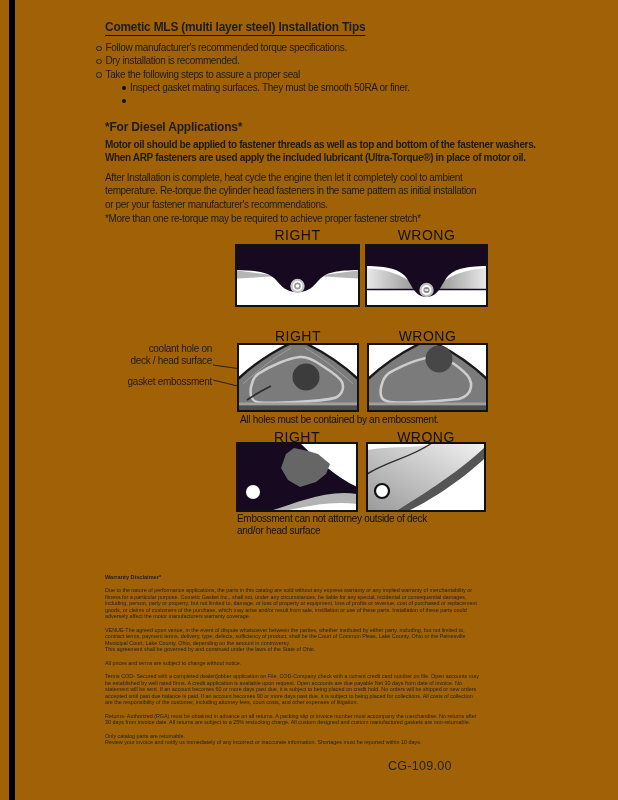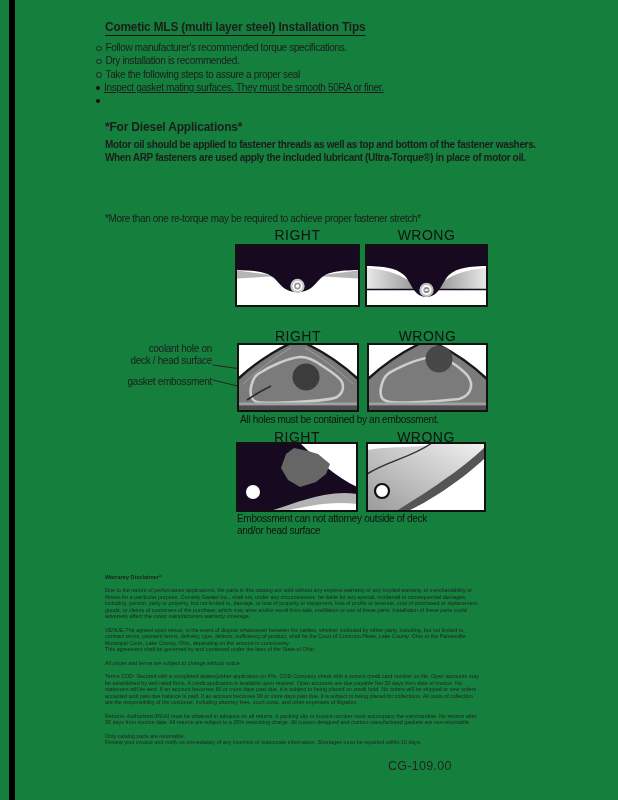--- a/index.html
+++ b/index.html
@@ -1,27 +1,27 @@
 <!DOCTYPE html>
 <html><head>
 <meta charset="utf-8">
 <style>
   html,body{margin:0;padding:0;background:#fff;}
-  .page{position:relative;width:618px;height:800px;background:#15803d;
+  .page{position:relative;width:618px;height:800px;background:#a16207;
         font-family:"Liberation Sans",sans-serif;color:#1c1c1c;overflow:hidden;}
   .abs{position:absolute;}
   .leftbar{left:9px;top:0;width:6px;height:800px;background:#000;}
   .title{left:105px;top:20px;font-weight:bold;font-size:12.5px;letter-spacing:-0.2px;
          border-bottom:1.8px solid #111;padding-bottom:1px;display:inline-block;
          transform:scaleX(.95);transform-origin:left top;white-space:nowrap;}
   .tips{left:96px;top:41px;width:470px;}
   .tip-row{display:flex;align-items:flex-start;font-size:10px;letter-spacing:-0.35px;line-height:13.4px;}
   .o-marker{width:3.5px;height:3.5px;border:1px solid #222;border-radius:50%;margin:4.5px 4px 0 0;flex:none;}
   .b-marker{width:4px;height:4px;background:#111;border-radius:50%;margin:4.5px 4px 0 0;flex:none;}
-  .sub{text-decoration:underline;}
+  .sub{margin-left:26px;}
   .h2{left:105px;top:120px;font-weight:bold;font-size:12px;letter-spacing:-0.2px;}
   .body-text{font-size:10px;letter-spacing:-0.35px;line-height:13.4px;white-space:pre-line;width:470px;}
   .p1{left:105px;top:138px;font-weight:bold;} .p2{left:105px;top:171px;} .note{left:105px;top:212px;}
   .rw{font-size:14px;letter-spacing:.5px;text-align:center;color:#111;}
   .caption{font-size:10px;letter-spacing:-0.3px;line-height:11.5px;white-space:pre-line;color:#111;}
   .side-label{font-size:10px;letter-spacing:-0.3px;line-height:11.5px;text-align:right;white-space:pre-line;width:120px;}
   .dbox svg{display:block;}
   .legal{left:105px;top:574px;width:432px;color:#222;}
   .legal h3{font-size:5.6px;margin:0 0 7px 0;font-weight:bold;}
   .legal p{font-size:5.4px;line-height:6.5px;margin:0 0 7px 0;white-space:pre-line;letter-spacing:0;}
@@ -54,20 +54,23 @@
       <span>Inspect gasket mating surfaces.  They must be smooth 50RA or finer.</span>
     </div>
     <div class="tip-row sub">
       <span class="b-marker"></span>
     </div>
   </div>
 
   <div class="abs h2">*For Diesel Applications*</div>
   <div class="abs body-text p1">Motor oil should be applied to fastener threads as well as top and bottom of the fastener washers.
 When ARP fasteners are used apply the included lubricant (Ultra-Torque®) in place of motor oil.</div>
+  <div class="abs body-text p2">After Installation is complete, heat cycle the engine then let it completely cool to ambient
+temperature. Re-torque the cylinder head fasteners in the same pattern as initial installation
+or per your fastener manufacturer's recommendations.</div>
   <div class="abs body-text note">*More than one re-torque may be required to achieve proper fastener stretch*</div>
 
   <div class="abs rw" style="left:235px;top:227px;width:125px;">RIGHT</div>
   <div class="abs rw" style="left:365px;top:227px;width:123px;">WRONG</div>
 
   <div class="abs dbox" style="left:235px;top:244px;">
     <svg width="125" height="63" viewBox="0 0 125 63">
       <rect x="1" y="1" width="123" height="61" fill="#ffffff" stroke="#111" stroke-width="2"></rect>
       <polygon points="2,26.5 45,32 2,34.5" fill="#b5b5b5"></polygon>
       <polygon points="123,26.5 80,32 123,34.5" fill="#b5b5b5"></polygon>

